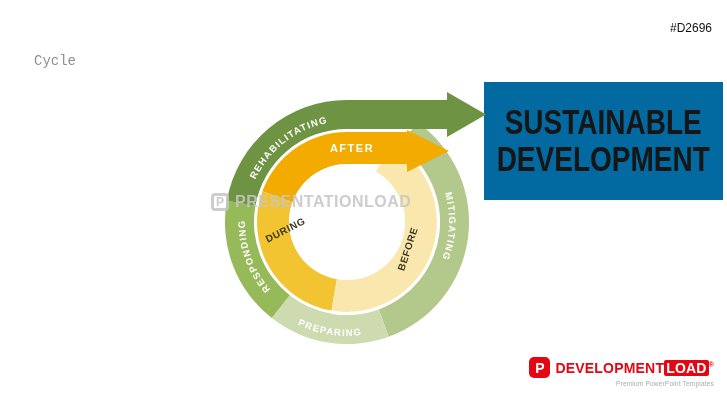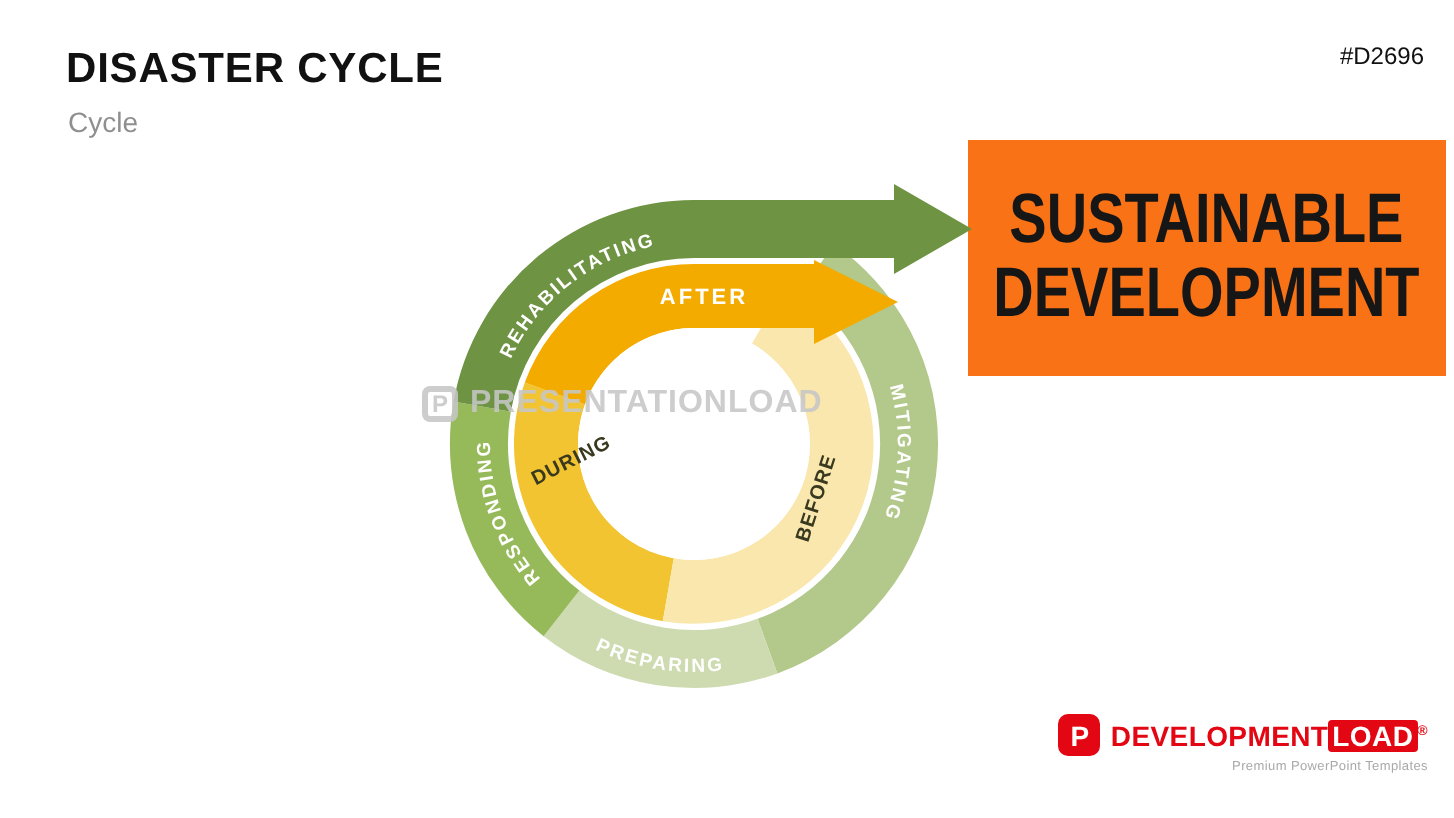--- a/index.html
+++ b/index.html
@@ -6,28 +6,28 @@
   body { background:#ffffff; }
   .slide {
     position:relative; width:727px; height:409px; background:#ffffff;
     overflow:hidden; font-family:"Liberation Sans", sans-serif;
   }
   .header-title {
     position:absolute; left:33px; top:23px; font-size:21px; font-weight:bold;
     color:#111; letter-spacing:.4px;
   }
   .header-subtitle {
-    position:absolute; left:34px; top:53px; font-size:14px; color:#8f8f8f;
+    position:absolute; left:34px; top:53px; font-size:14px; color:#8f8f8f;font-family:Liberation Mono, monospace;
   }
   .slide-code {
     position:absolute; right:15px; top:21px; font-size:12px; font-weight:normal; color:#111;
   }
   .outcome-box {
-    position:absolute; left:484px; top:70px; width:239px; height:118px;
-    background:#f97316; display:flex; align-items:center; justify-content:center; z-index:0;
+    position:absolute; left:484px; top:82px; width:239px; height:118px;
+    background:#0369a1; display:flex; align-items:center; justify-content:center; z-index:0;
   }
   .outcome-text {
     font-size:35px; font-weight:bold; color:#161616; line-height:1.05;
     text-align:center; transform:scaleX(.8); white-space:nowrap;
   }
   svg.diagram { position:absolute; left:0; top:0; z-index:1; }
 
   .seg-label { fill:#ffffff; font-weight:bold; font-size:9.5px; letter-spacing:1.2px;
                font-family:"Liberation Sans", sans-serif; }
   .after-label { fill:#ffffff; font-weight:bold; font-size:11px; letter-spacing:1.5px;
@@ -57,21 +57,20 @@
   .brand { font-size:14px; font-weight:bold; color:#e30613; letter-spacing:.2px; white-space:nowrap; }
   .brand-load { background:#e30613; color:#ffffff; padding:0 2px; border-radius:2px;margin-top:11px; }
   .brand-reg { font-size:7px; vertical-align:super; color:#e30613; }
   .tagline { font-size:6.5px; color:#a9a9a9; margin-top:2px; letter-spacing:.2px; }
 </style>
 </head>
 <body>
 
 <div class="slide">
 
-  <div class="header-title">DISASTER CYCLE</div>
   <div class="header-subtitle">Cycle</div>
   <div class="slide-code">#D2696</div>
 
   <div class="outcome-box">
     <div class="outcome-text">
       <div>SUSTAINABLE</div>
       <div>DEVELOPMENT</div>
     </div>
   </div>
 

